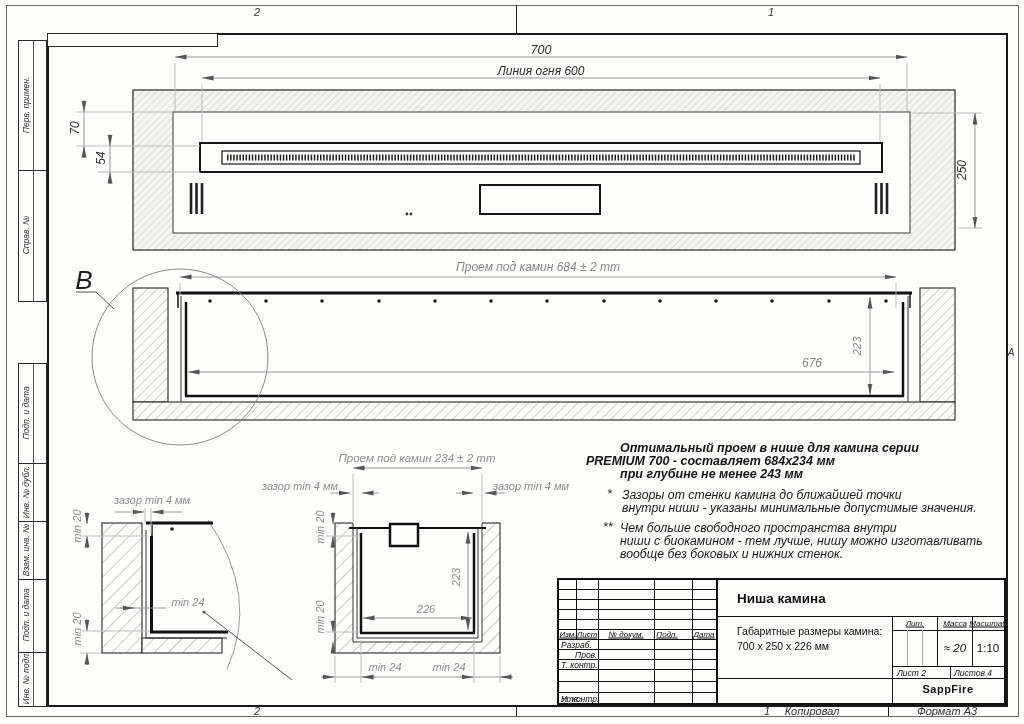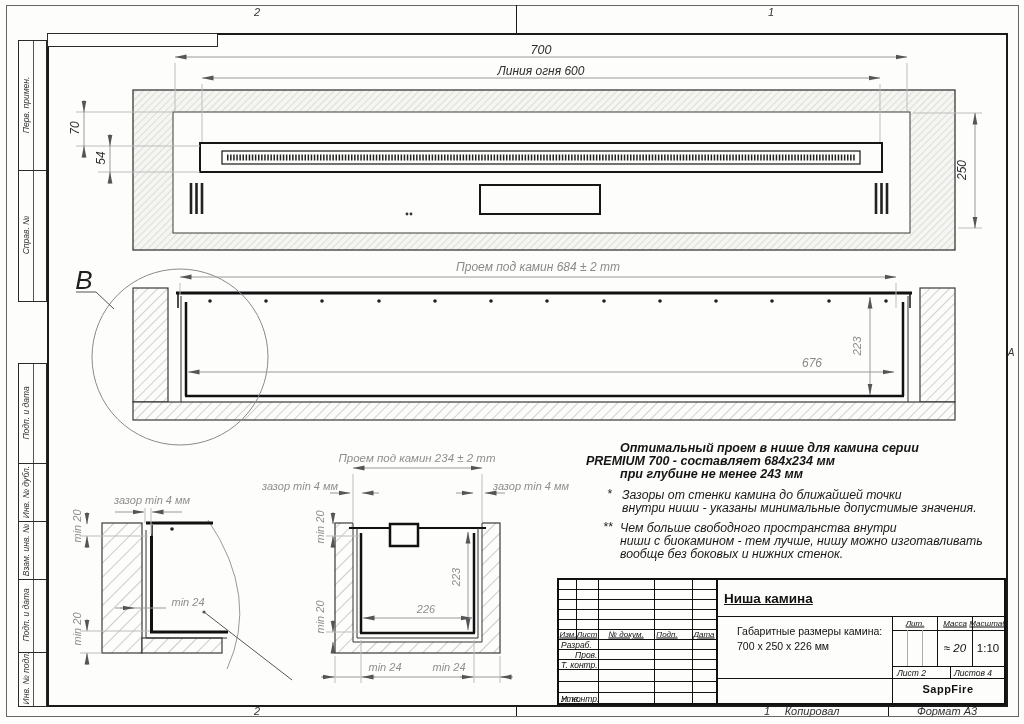--- a/index.html
+++ b/index.html
@@ -346,21 +346,21 @@
     <div class="tt tb-small ctr t" style="left:67px;top:54px;">№ докум.</div>
     <div class="tt tb-small ctr t" style="left:108px;top:54px;">Подп.</div>
     <div class="tt tb-small ctr t" style="left:145px;top:54px;">Дата</div>
 
     <div class="tt tb-label t" style="left:2px;top:60px;">Разраб.</div>
     <div class="tt tb-label t" style="left:16px;top:70px;">Пров.</div>
     <div class="tt tb-label t" style="left:2px;top:80px;">Т. контр.</div>
     <div class="tt tb-label t" style="left:2px;top:114px;">Н. контр.</div>
     <div class="tt tb-label t" style="left:2px;top:114px;">Утв.</div>
 
-    <div class="tt tb-title" style="left:165px;top:11px;text-decoration:underline;">Ниша камина</div>
+    <div class="tt tb-title" style="left:178px;top:11px;">Ниша камина</div>
 
     <div class="tt tb-desc" style="left:178px;top:45px;">Габаритные размеры камина:</div>
     <div class="tt tb-desc" style="left:178px;top:60px;">700 x 250 x 226 мм</div>
 
     <div class="tt tb-small ctr t" style="left:356px;top:43px;">Лит.</div>
     <div class="tt tb-small ctr t" style="left:396px;top:43px;">Масса</div>
     <div class="tt tb-small ctr t" style="left:429px;top:43px;">Масштаб</div>
     <div class="tt tb-val ctr t" style="left:396px;top:68px;">≈ 20</div>
     <div class="tt tb-val ctr" style="left:429px;top:68px;">1:10</div>
 

